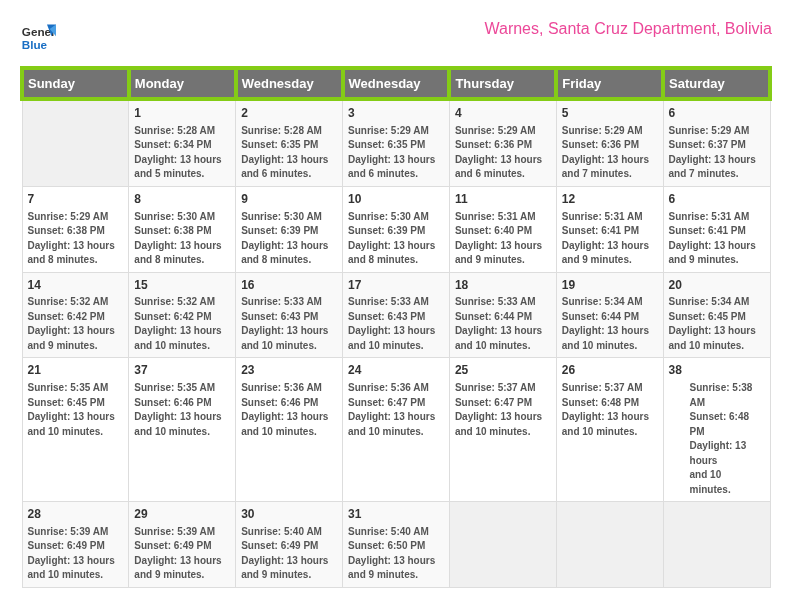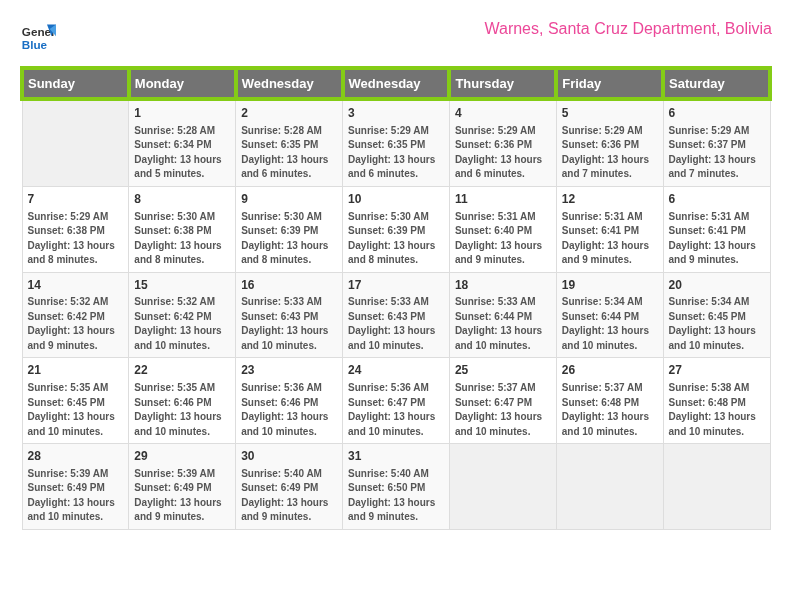--- a/index.html
+++ b/index.html
@@ -262,21 +262,21 @@
       </tr>
       <tr>
         <td>
           <span class="day-num">21</span>
           <div class="day-info" style="white-space: pre-wrap;">Sunrise: 5:35 AM
 Sunset: 6:45 PM
 Daylight: 13 hours
 and 10 minutes.</div>
         </td>
         <td>
-          <span class="day-num">22</span>
+          <span class="day-num">37</span>
           <div class="day-info" style="white-space: pre-wrap;">Sunrise: 5:35 AM
 Sunset: 6:46 PM
 Daylight: 13 hours
 and 10 minutes.</div>
         </td>
         <td>
           <span class="day-num">23</span>
           <div class="day-info" style="white-space: pre-wrap;">Sunrise: 5:36 AM
 Sunset: 6:46 PM
 Daylight: 13 hours
@@ -297,22 +297,22 @@
 and 10 minutes.</div>
         </td>
         <td>
           <span class="day-num">26</span>
           <div class="day-info" style="white-space: pre-wrap;">Sunrise: 5:37 AM
 Sunset: 6:48 PM
 Daylight: 13 hours
 and 10 minutes.</div>
         </td>
         <td>
-          <span class="day-num">27</span>
-          <div class="day-info" style="white-space: pre-wrap;">Sunrise: 5:38 AM
+          <span class="day-num">38</span>
+          <div class="day-info" style="white-space: pre-wrap; margin-left: 21px;">Sunrise: 5:38 AM
 Sunset: 6:48 PM
 Daylight: 13 hours
 and 10 minutes.</div>
         </td>
       </tr>
       <tr>
         <td>
           <span class="day-num">28</span>
           <div class="day-info" style="white-space: pre-wrap;">Sunrise: 5:39 AM
 Sunset: 6:49 PM

